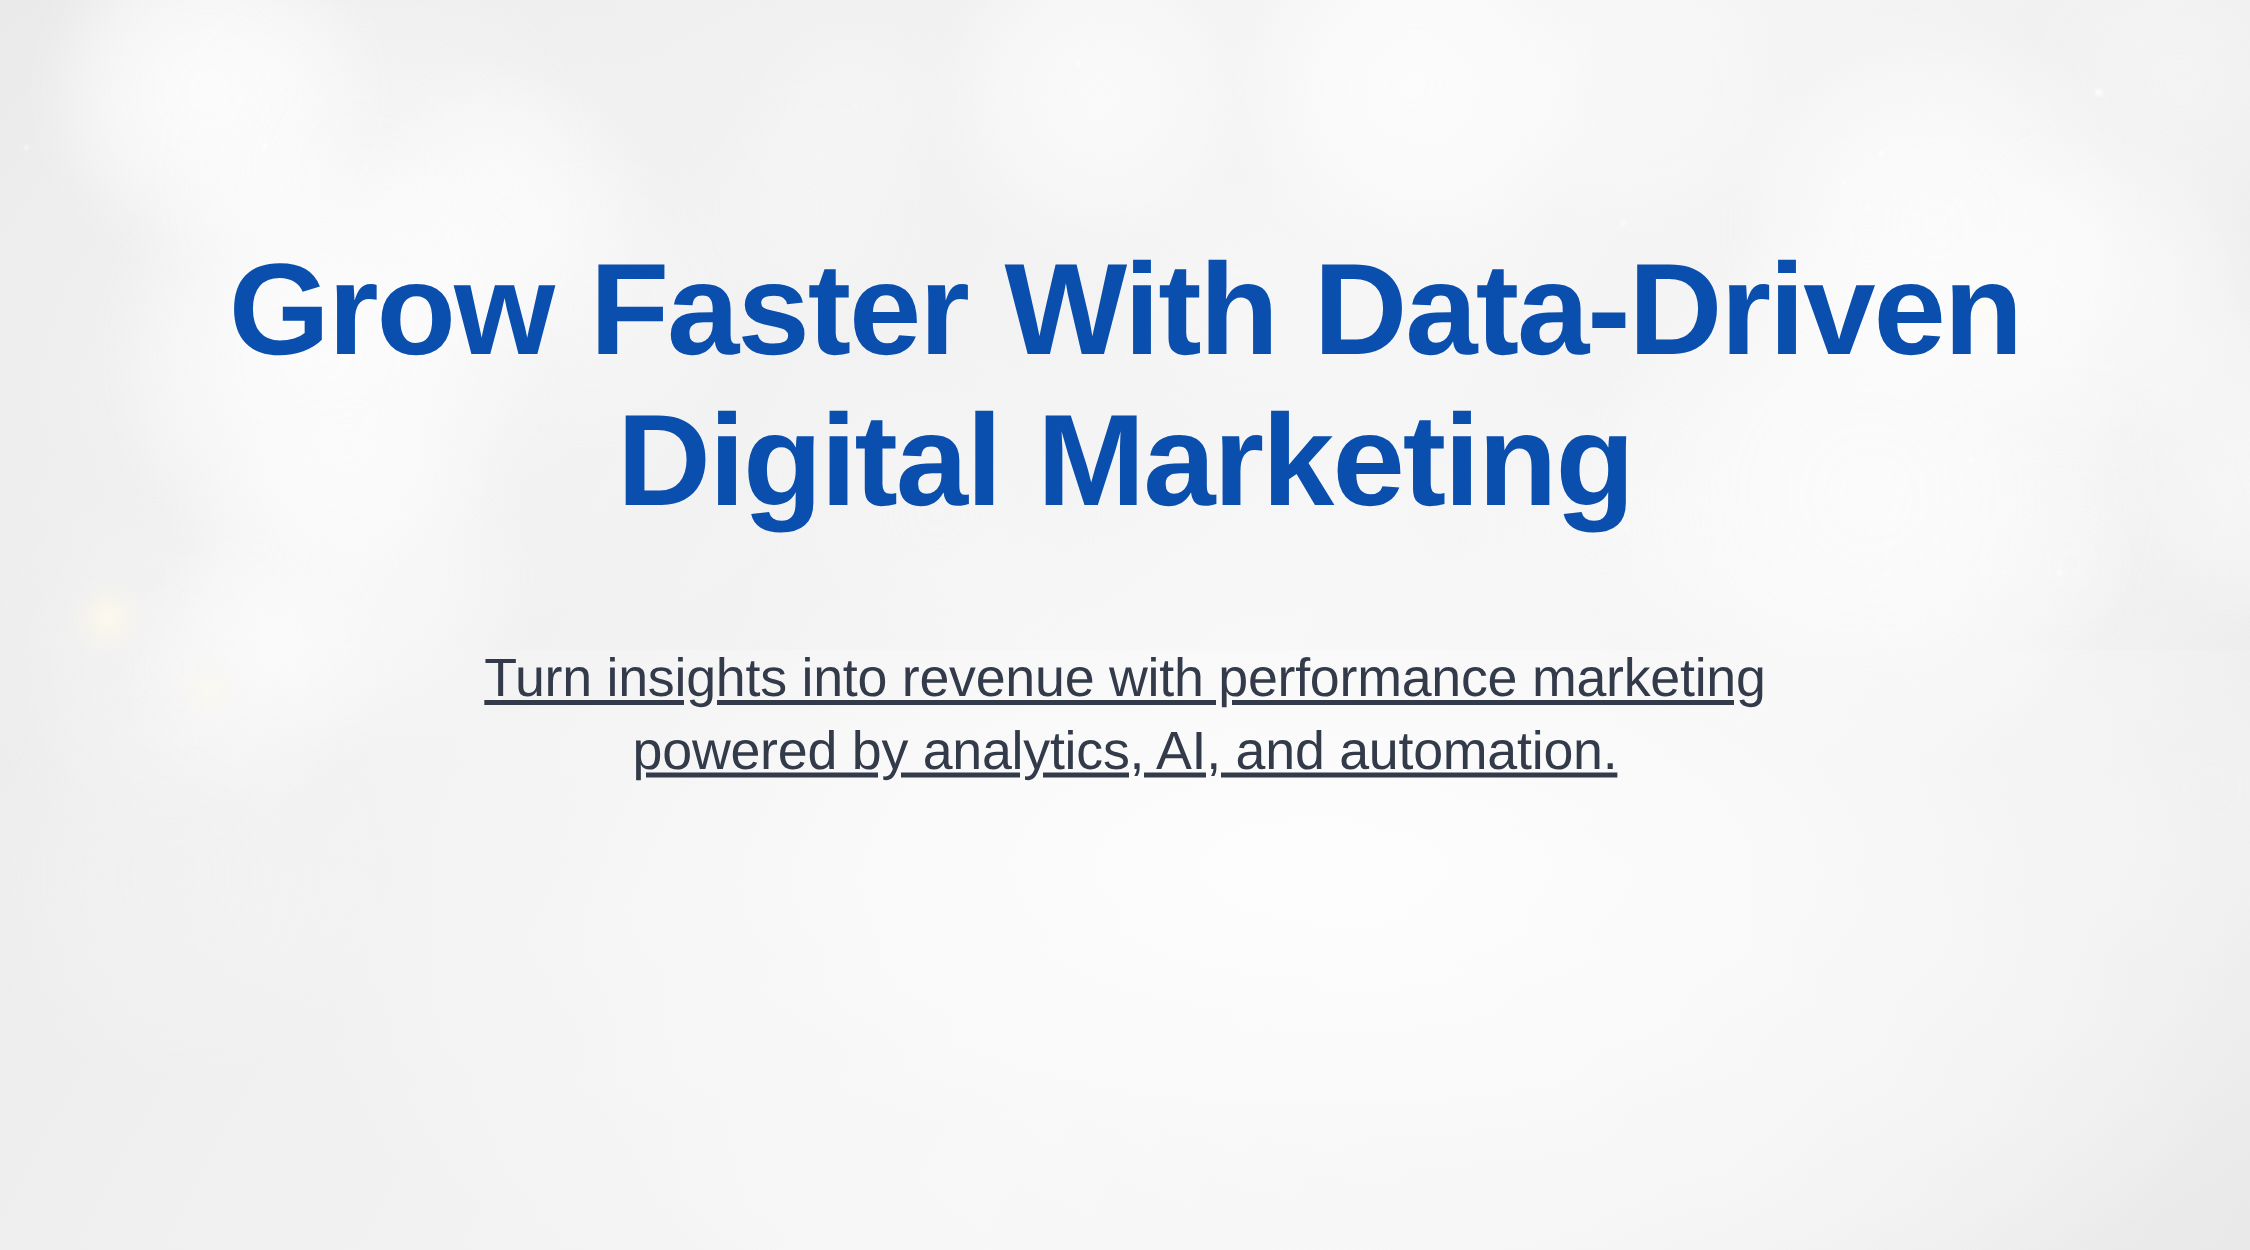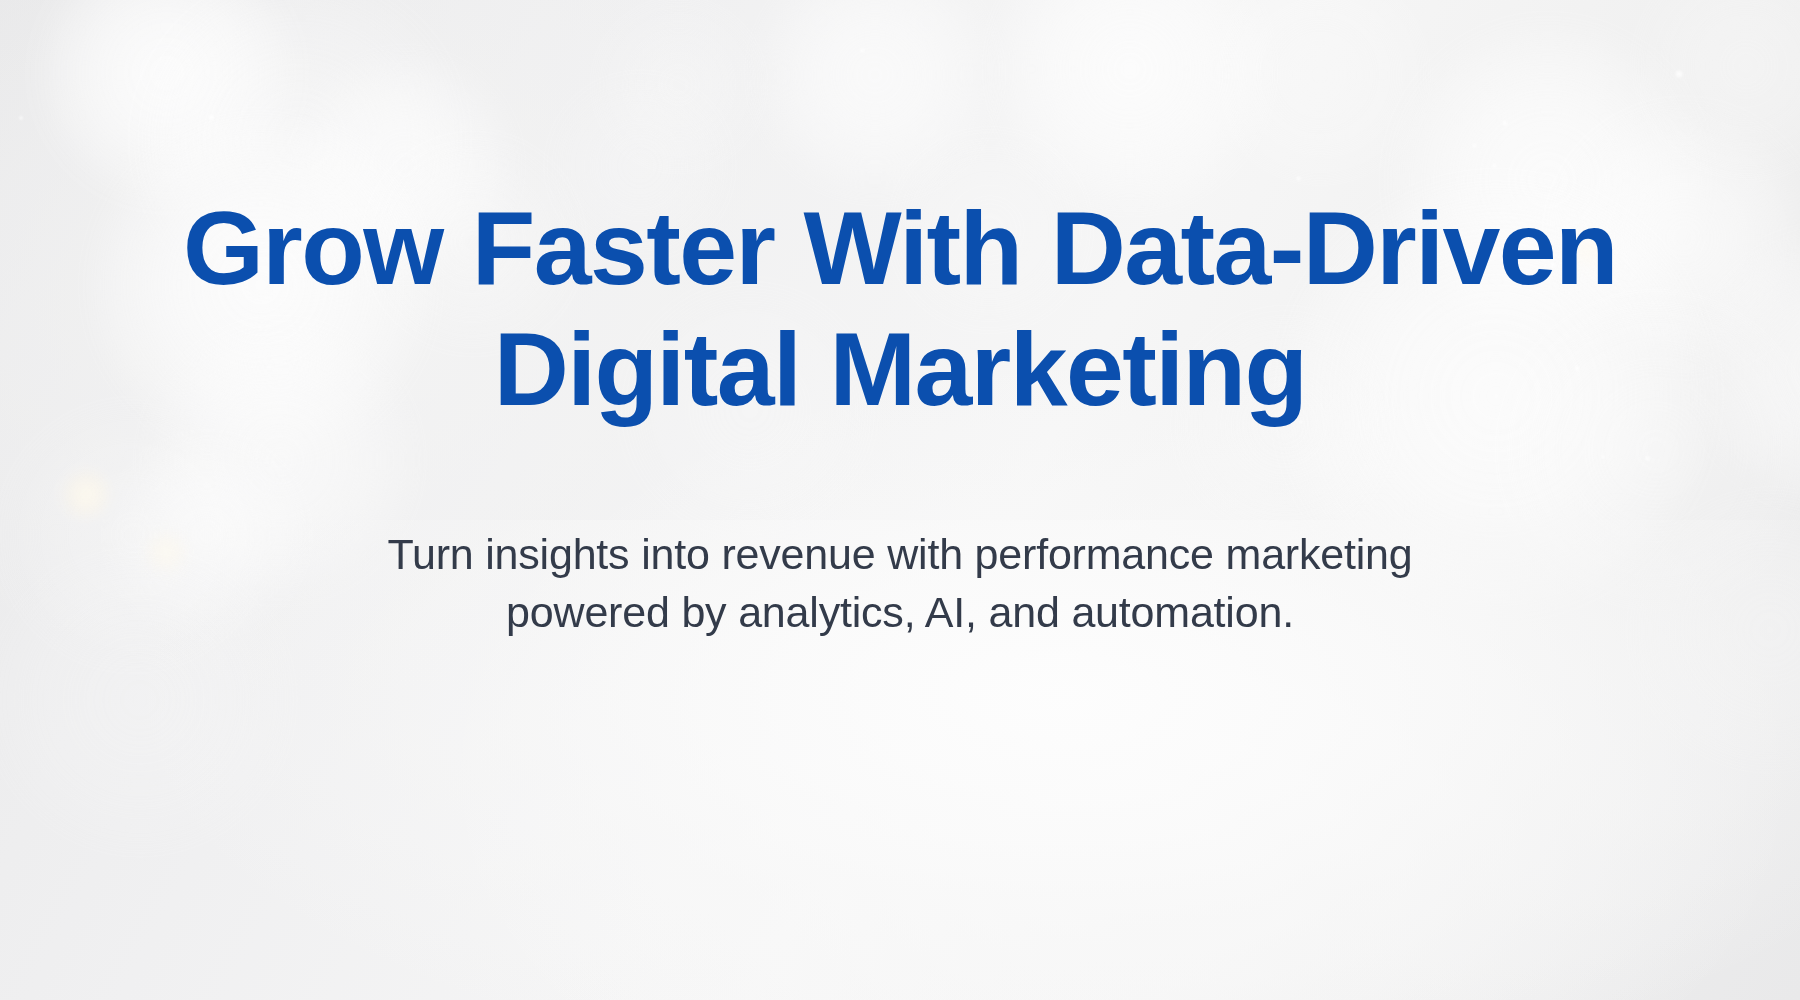--- a/index.html
+++ b/index.html
@@ -88,21 +88,20 @@
   }
 
   
   .content {
     position: absolute;
     inset: 0;
     display: flex;
     flex-direction: column;
     align-items: center;
     padding-top: 188px;
-    gap: 11px;
   }
 
   .headline {
     width: 1560px;
     text-align: center;
     color: #0b4fae;
     font-family: "Liberation Sans", sans-serif;
     font-weight: 700;
     font-size: 104px;
     line-height: 1.16;
@@ -115,20 +114,21 @@
     width: 1180px;
     margin-top: 86px;
     text-align: center;
     color: #333b4a;
     font-family: "Liberation Sans", sans-serif;
     font-weight: 400;
     font-size: 43px;
     line-height: 1.34;
     letter-spacing: -0.2px;
     white-space: pre-line;
+    text-decoration: underline;
   }
 </style>
 </head>
 <body>
 
 <div class="hero">
 
   <div class="bokeh-layer">
       <div class="bokeh" style="left: 42px; top: -52px; width: 250px; height: 250px; opacity: 0.85;"></div>
       <div class="bokeh dim" style="left: 150px; top: -10px; width: 300px; height: 300px; opacity: 0.7;"></div>

